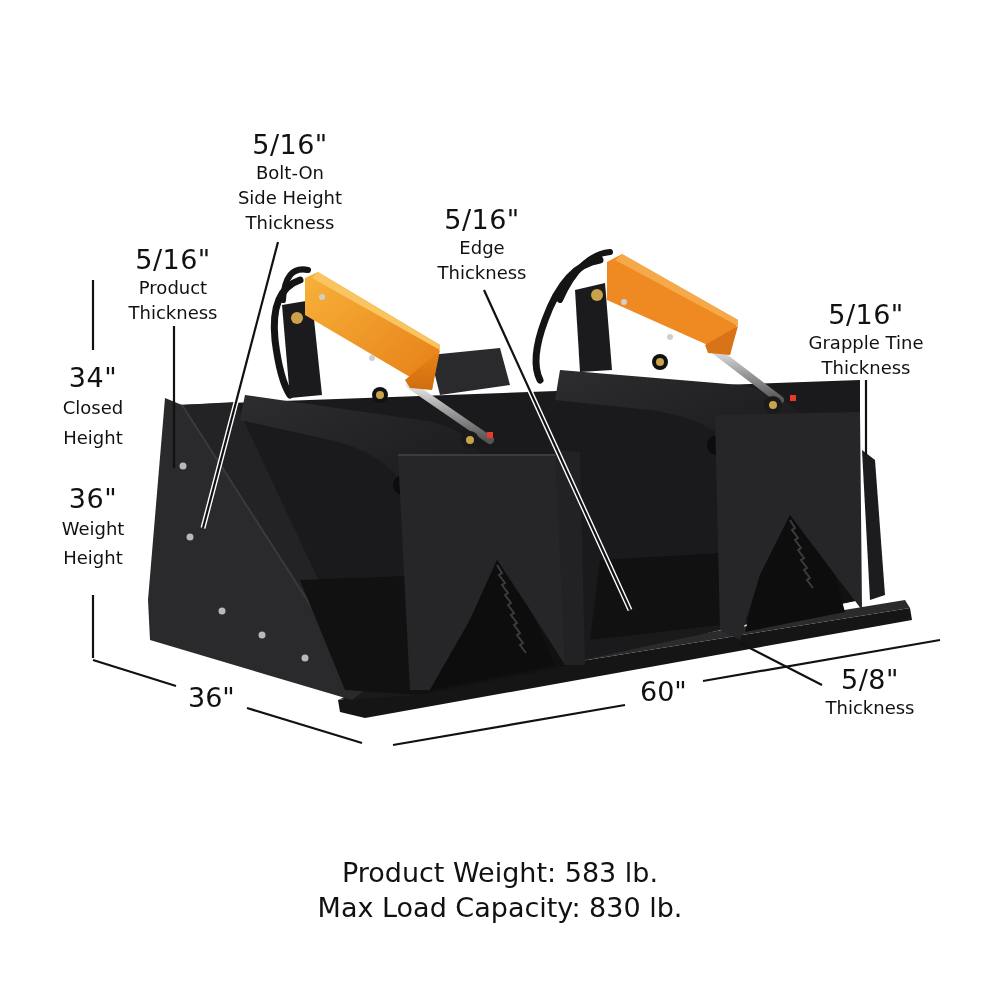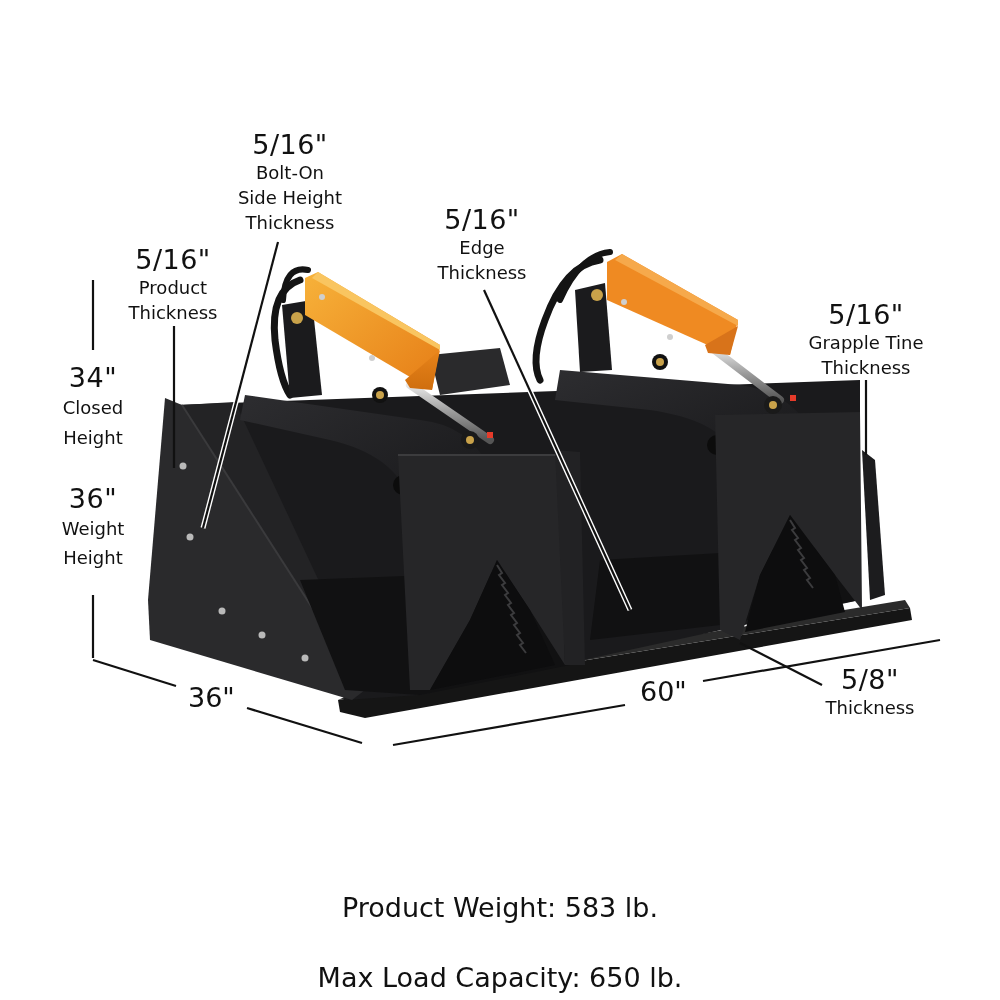--- a/index.html
+++ b/index.html
@@ -5,21 +5,21 @@
     * { box-sizing: border-box; margin: 0; padding: 0; }
     html, body { width: 1000px; height: 1000px; background: #ffffff; overflow: hidden; }
     body { position: relative; font-family: "DejaVu Sans", "Liberation Sans", sans-serif; color: #111111; }
     .canvas { position: absolute; left: 0; top: 0; width: 1000px; height: 1000px; }
     .product-svg { position: absolute; left: 0; top: 0; width: 1000px; height: 1000px; }
     .label { position: absolute; text-align: center; line-height: 1.0; white-space: nowrap; }
     .label .val { display: block; font-size: 27px; line-height: 30px; letter-spacing: 0.5px; }
     .label .desc { display: block; font-size: 18px; line-height: 25px; }
     .dim { position: absolute; font-size: 27px; line-height: 30px; white-space: nowrap; }
     .specs { position: absolute; left: 0; top: 855px; width: 1000px; text-align: center; }
-    .specs .line { display: block; font-size: 27px; line-height: 35px; margin-top: 35px; }
+    .specs .line { display: block; font-size: 27px; line-height: 35px; }
   </style>
 </head>
 <body>
 
 <div class="canvas">
 
   <svg class="product-svg" viewBox="0 0 1000 1000">
     <defs>
       <linearGradient id="gOrange" x1="0" y1="0" x2="1" y2="1">
         <stop offset="0" stop-color="#f7b23a"></stop>
@@ -191,15 +191,15 @@
     <span class="val">36"</span>
     <span class="desc" style="line-height:29px;">Weight</span>
     <span class="desc" style="line-height:29px;">Height</span>
   </div>
 
   <div class="dim" style="left:188px; top:683px;">36"</div>
   <div class="dim" style="left:640px; top:677px;">60"</div>
 
   <div class="specs">
     <span class="line">Product Weight: 583 lb.</span>
-    <span class="line">Max Load Capacity: 650 lb.</span>
+    <span class="line">Max Load Capacity: 830 lb.</span>
   </div>
 </div>
 
 </body></html>

